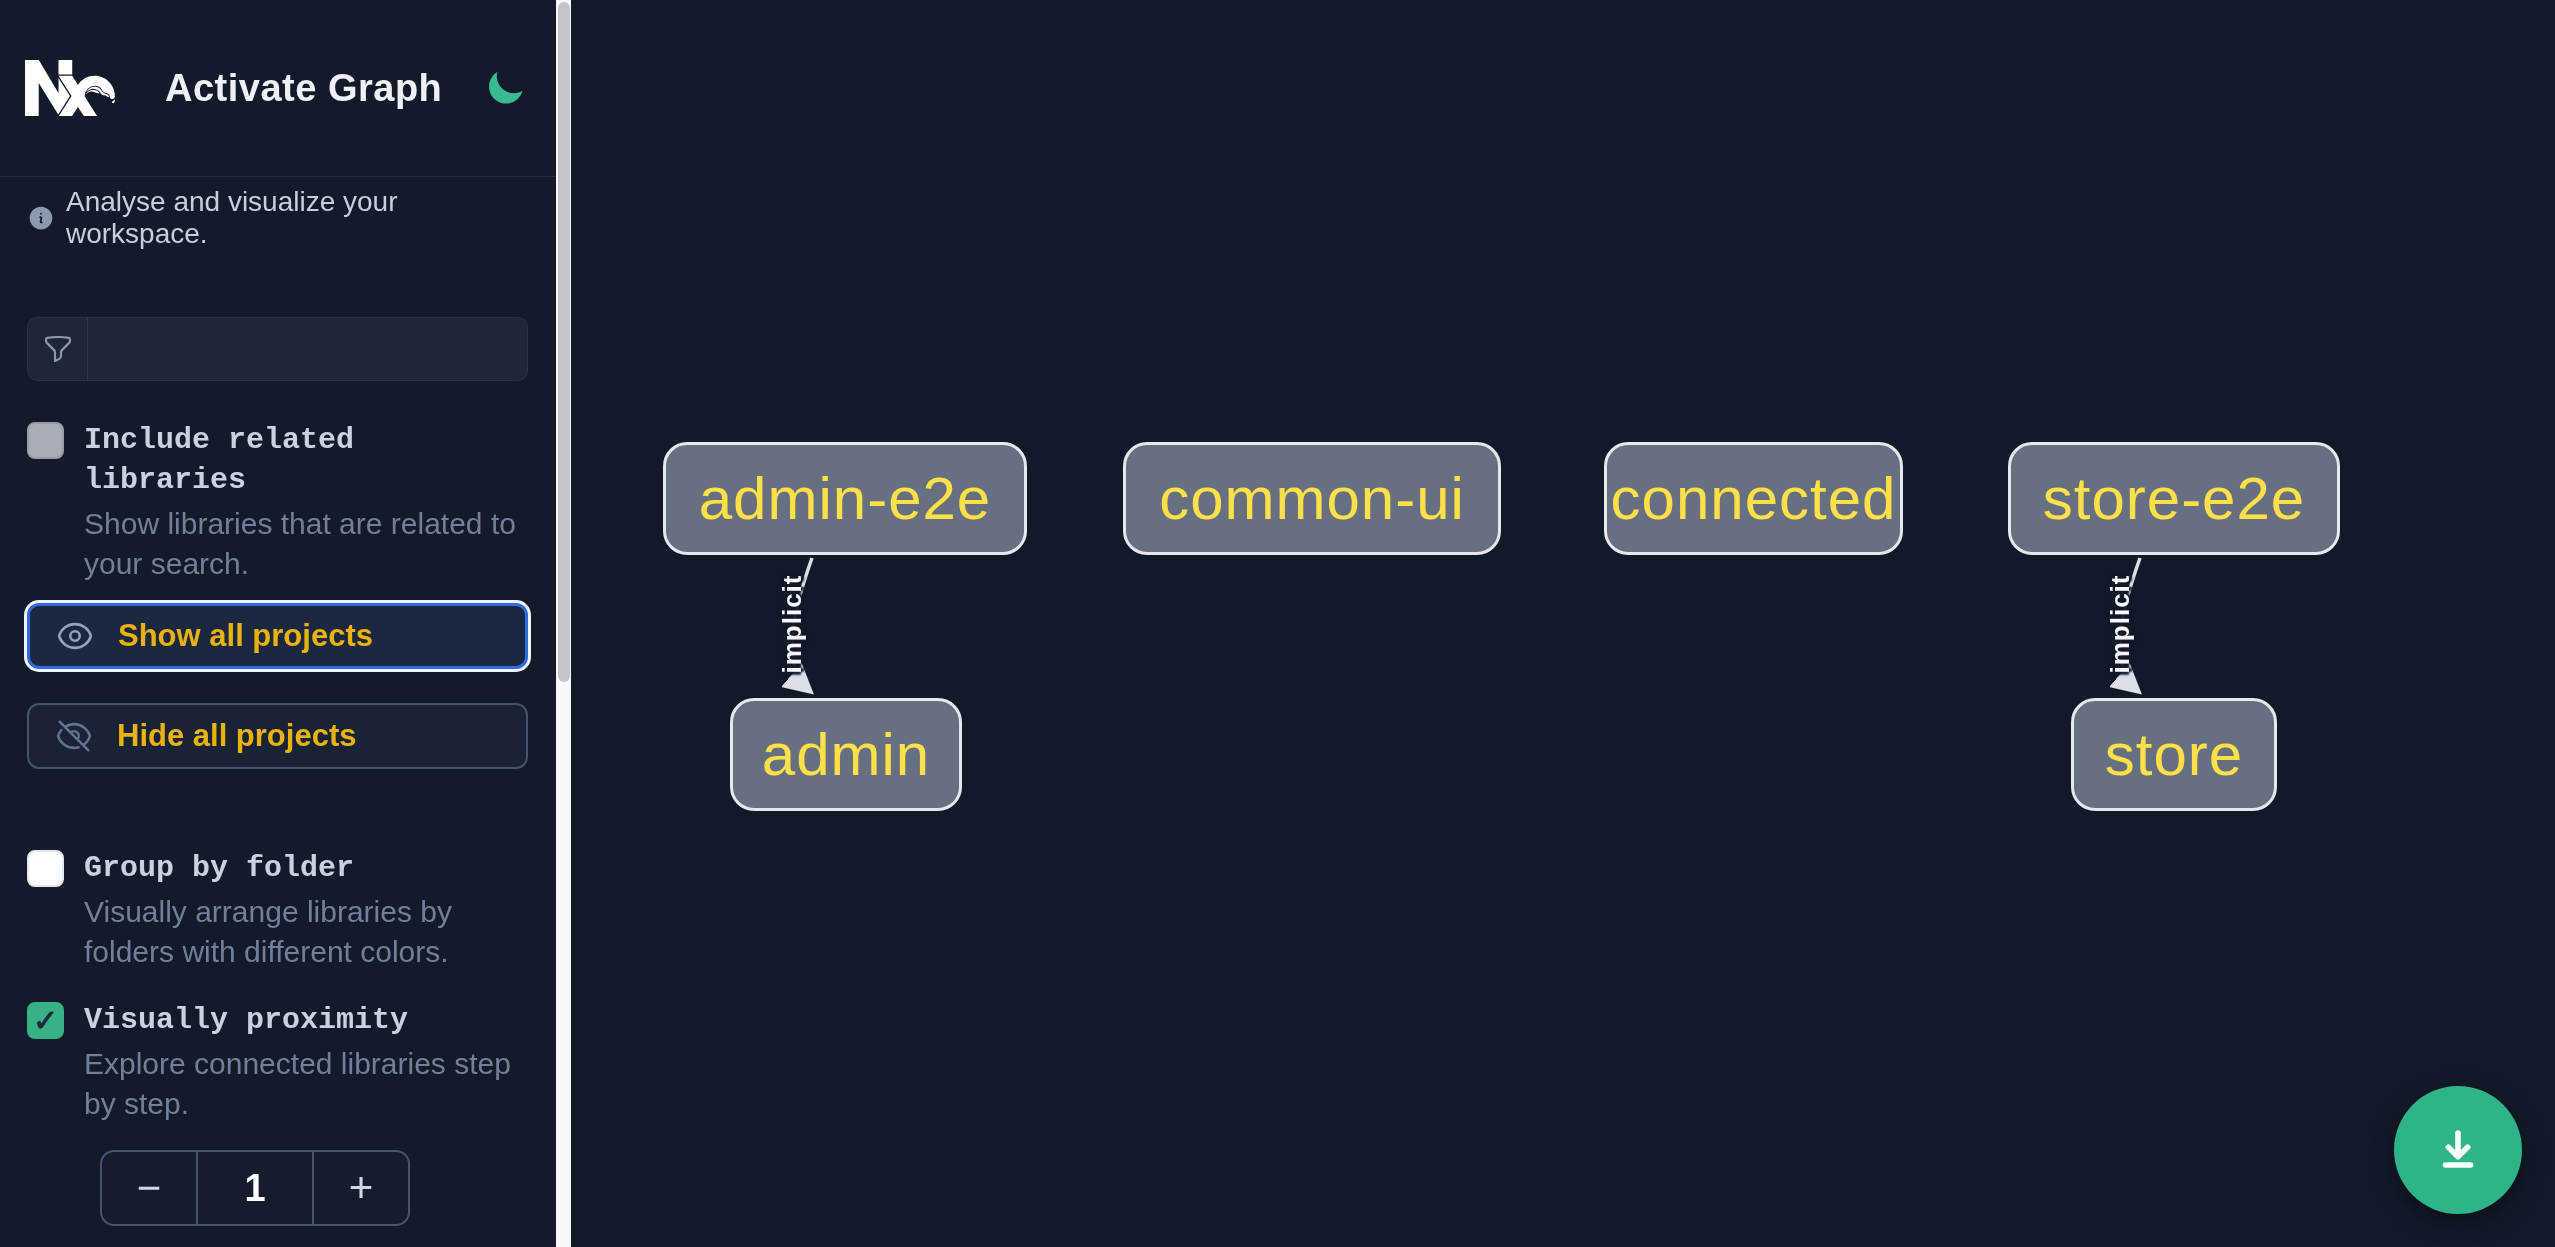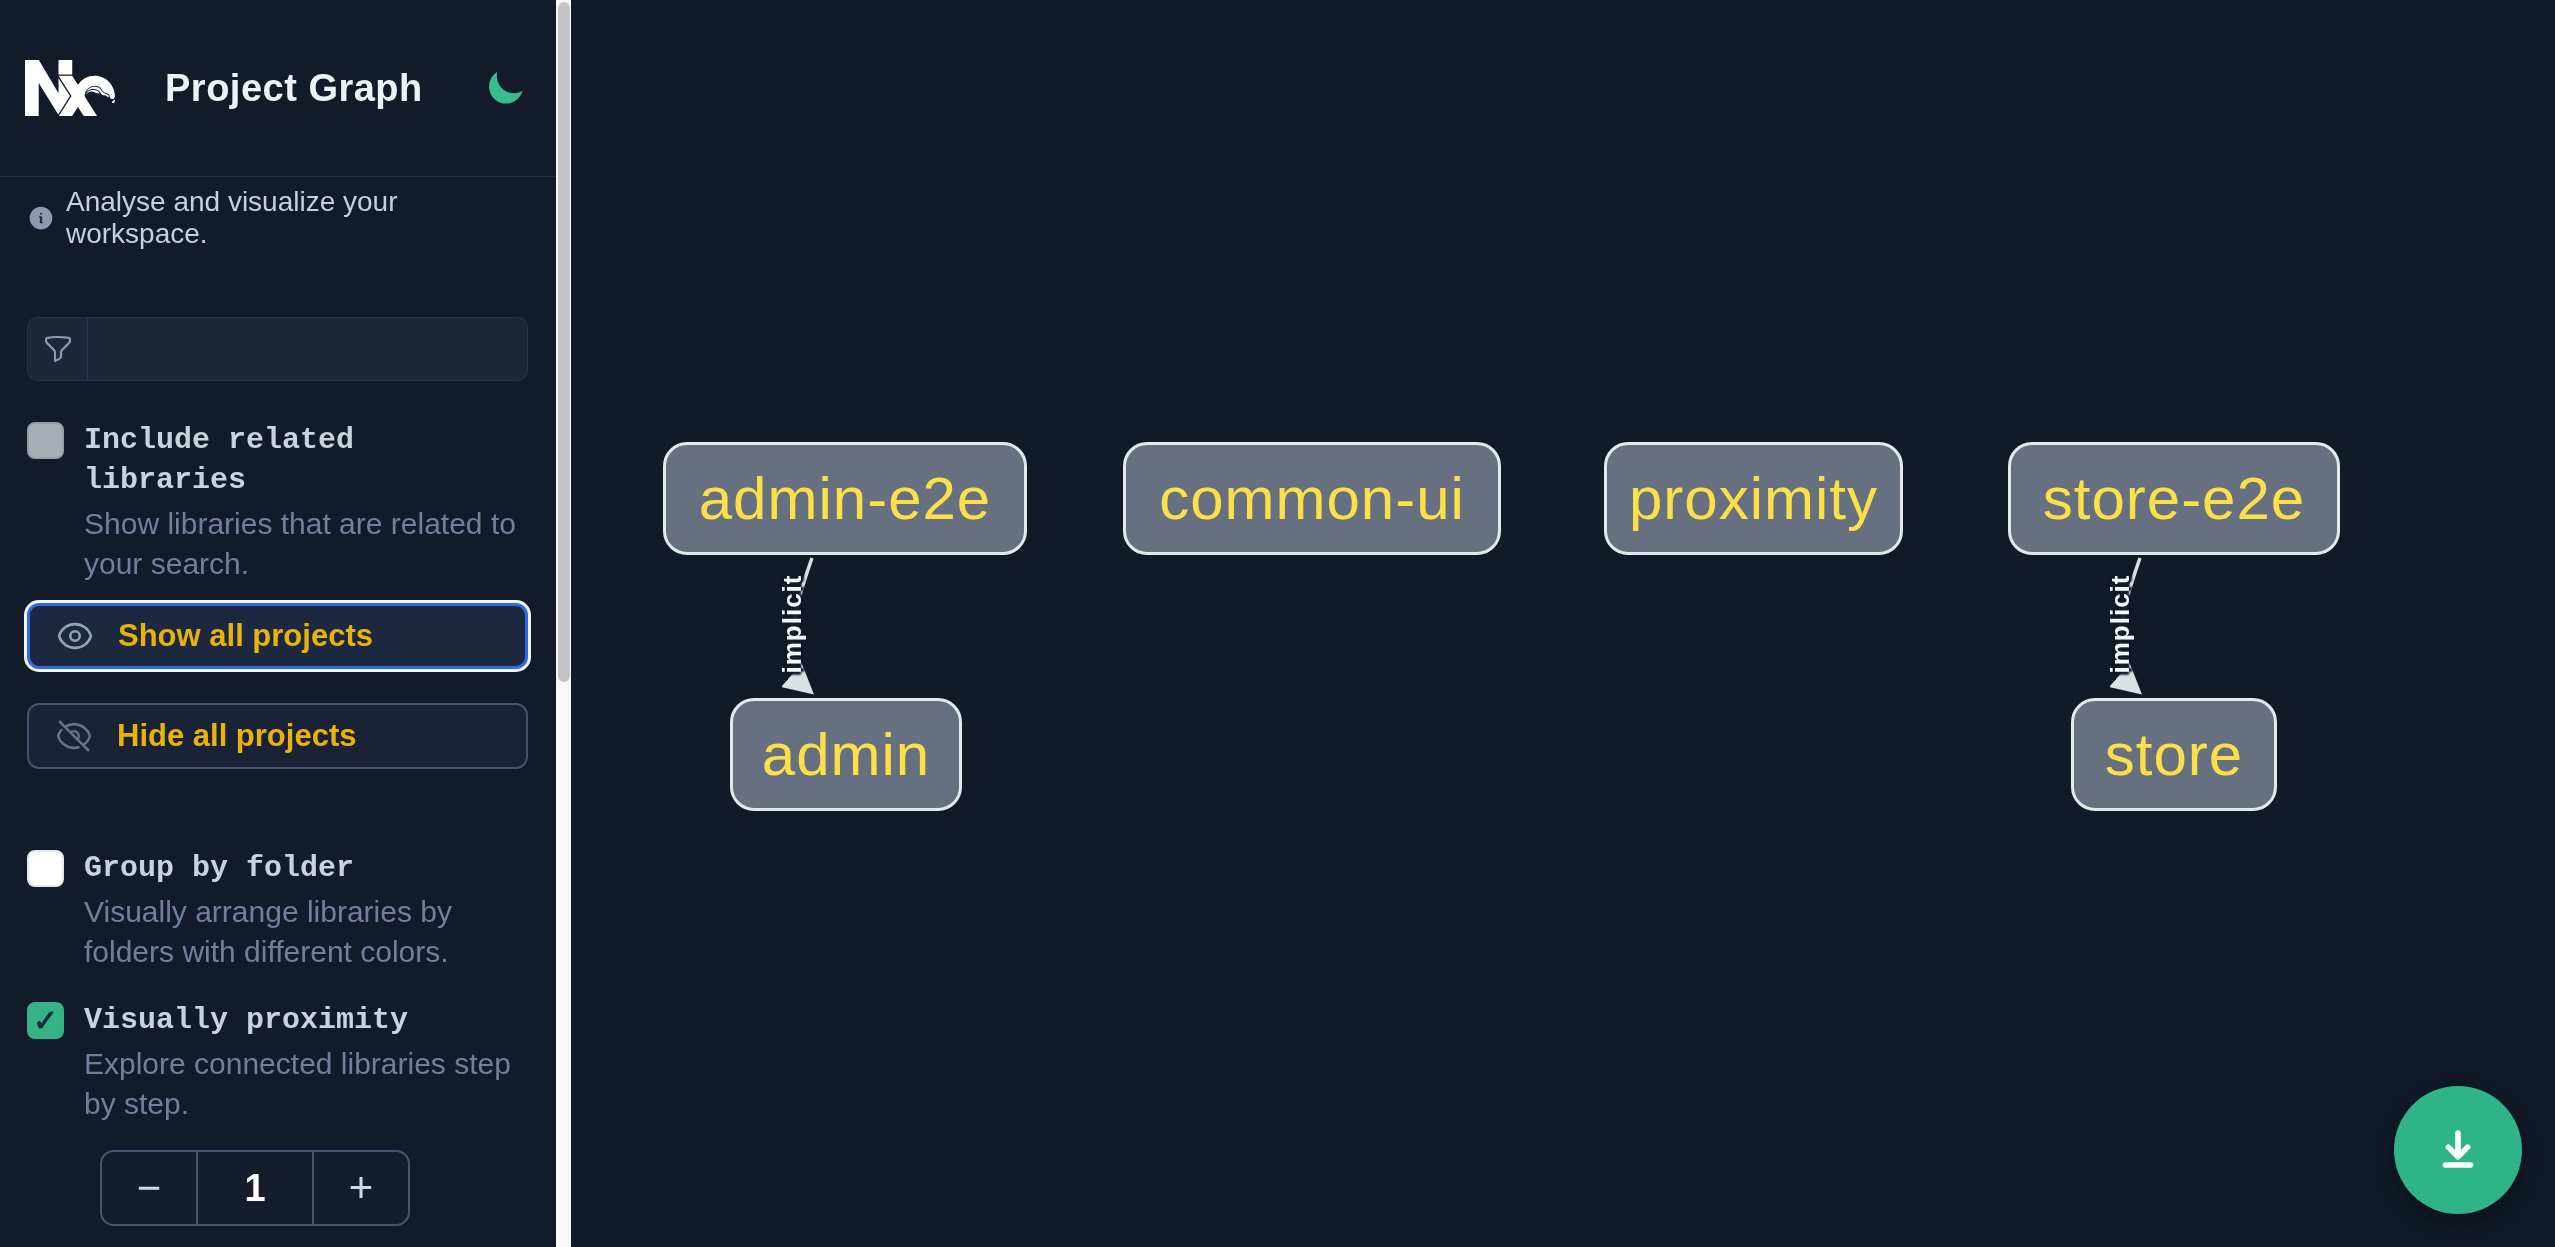--- a/index.html
+++ b/index.html
@@ -100,21 +100,21 @@
 <body>
 
 <div id="app">
 
   <aside id="sidebar">
 
     <div id="sidebar-header">
       <svg id="nx-logo" viewBox="0 0 24 24">
         <path fill="#ffffff" d="M11.987 14.138l-3.132 4.923-5.193-8.427-.012 8.822H0V4.544h3.691l5.247 8.833.005-3.998 3.044 4.759zm.601-5.761c.024-.048 0-3.784.008-3.833h-3.65c.002.059-.005 3.776-.003 3.833h3.645zm5.634 4.134a2.061 2.061 0 0 0-1.969 1.336 1.963 1.963 0 0 1 2.343-.739c.396.161.917.422 1.33.283a2.1 2.1 0 0 0-1.704-.88zm3.39 1.061c-.375-.13-.8-.277-1.109-.681-.06-.08-.116-.17-.176-.265a2.143 2.143 0 0 0-.533-.642c-.294-.216-.68-.322-1.18-.322a2.482 2.482 0 0 0-2.294 1.536 2.325 2.325 0 0 1 4.002.388.75.75 0 0 0 .836.334c.493-.105.46.36 1.203.518v-.133c-.003-.446-.246-.55-.75-.733zm2.024 1.266a.723.723 0 0 0 .347-.638c-.01-2.957-2.41-5.487-5.37-5.487a5.364 5.364 0 0 0-4.487 2.418c-.01-.026-1.522-2.39-1.538-2.418H8.943l3.463 5.423-3.379 5.32h3.54l1.54-2.366 1.568 2.366h3.541l-3.21-5.052a.7.7 0 0 1-.084-.32 2.69 2.69 0 0 1 2.69-2.691h.001c1.488 0 1.736.89 2.057 1.308.634.826 1.9.464 1.9 1.541a.707.707 0 0 0 1.066.596zm.35.133c-.173.372-.56.338-.755.639-.176.271.114.412.114.412s.337.156.538-.311c.104-.231.14-.488.103-.74z"></path>
       </svg>
-      <h1 id="app-title">Project Graph</h1>
+      <h1 id="app-title">Activate Graph</h1>
       <svg id="theme-toggle" viewBox="0 0 24 24" style="transform:rotate(-8deg)">
         <path fill="#38bb90" d="M21.752 15.002A9.718 9.718 0 0 1 18 15.75c-5.385 0-9.75-4.365-9.75-9.75 0-1.33.266-2.597.748-3.752A9.753 9.753 0 0 0 3 11.25C3 16.635 7.365 21 12.75 21a9.753 9.753 0 0 0 9.002-5.998Z"></path>
       </svg>
     </div>
 
     <div id="intro-row" class="side-row">
       <svg viewBox="0 0 24 24">
         <path fill="#8d9aae" fill-rule="evenodd" clip-rule="evenodd" d="M2.25 12c0-5.385 4.365-9.75 9.75-9.75s9.75 4.365 9.75 9.75-4.365 9.75-9.75 9.75S2.25 17.385 2.25 12Zm8.706-1.442c1.146-.573 2.437.463 2.126 1.706l-.709 2.836.042-.02a.75.75 0 0 1 .67 1.34l-.04.022c-1.147.573-2.438-.463-2.127-1.706l.71-2.836-.042.02a.75.75 0 1 1-.671-1.34l.041-.022ZM12 9a.75.75 0 1 0 0-1.5.75.75 0 0 0 0 1.5Z"></path>
       </svg>
       <span id="intro-text">Analyse and visualize your workspace.</span>
@@ -189,21 +189,21 @@
       </defs>
       <path d="M 241 558 C 229 592 215 636 223 664 C 226 677 232 685 239 691" fill="none" stroke="#d9dee6" stroke-width="3.5" marker-end="url(#arrow)"></path>
       <path d="M 1569 558 C 1557 592 1543 636 1551 664 C 1554 677 1560 685 1567 691" fill="none" stroke="#d9dee6" stroke-width="3.5" marker-end="url(#arrow)"></path>
     </svg>
 
     <span id="edge-label-1" class="edge-label">implicit</span>
     <span id="edge-label-2" class="edge-label">implicit</span>
 
     <div id="node-admin-e2e" class="node">admin-e2e</div>
     <div id="node-common-ui" class="node">common-ui</div>
-    <div id="node-products" class="node">proximity</div>
+    <div id="node-products" class="node">connected</div>
     <div id="node-store-e2e" class="node">store-e2e</div>
     <div id="node-store" class="node">store</div>
     <div id="node-admin" class="node">admin</div>
 
     <div id="fab-download">
       <svg viewBox="0 0 24 24" fill="none">
         <path stroke="#ffffff" stroke-width="2.3" stroke-linecap="round" stroke-linejoin="round" d="M12 5v9.2 M8 10.8l4 4 4-4 M6.8 18.2h10.4"></path>
       </svg>
     </div>
 

